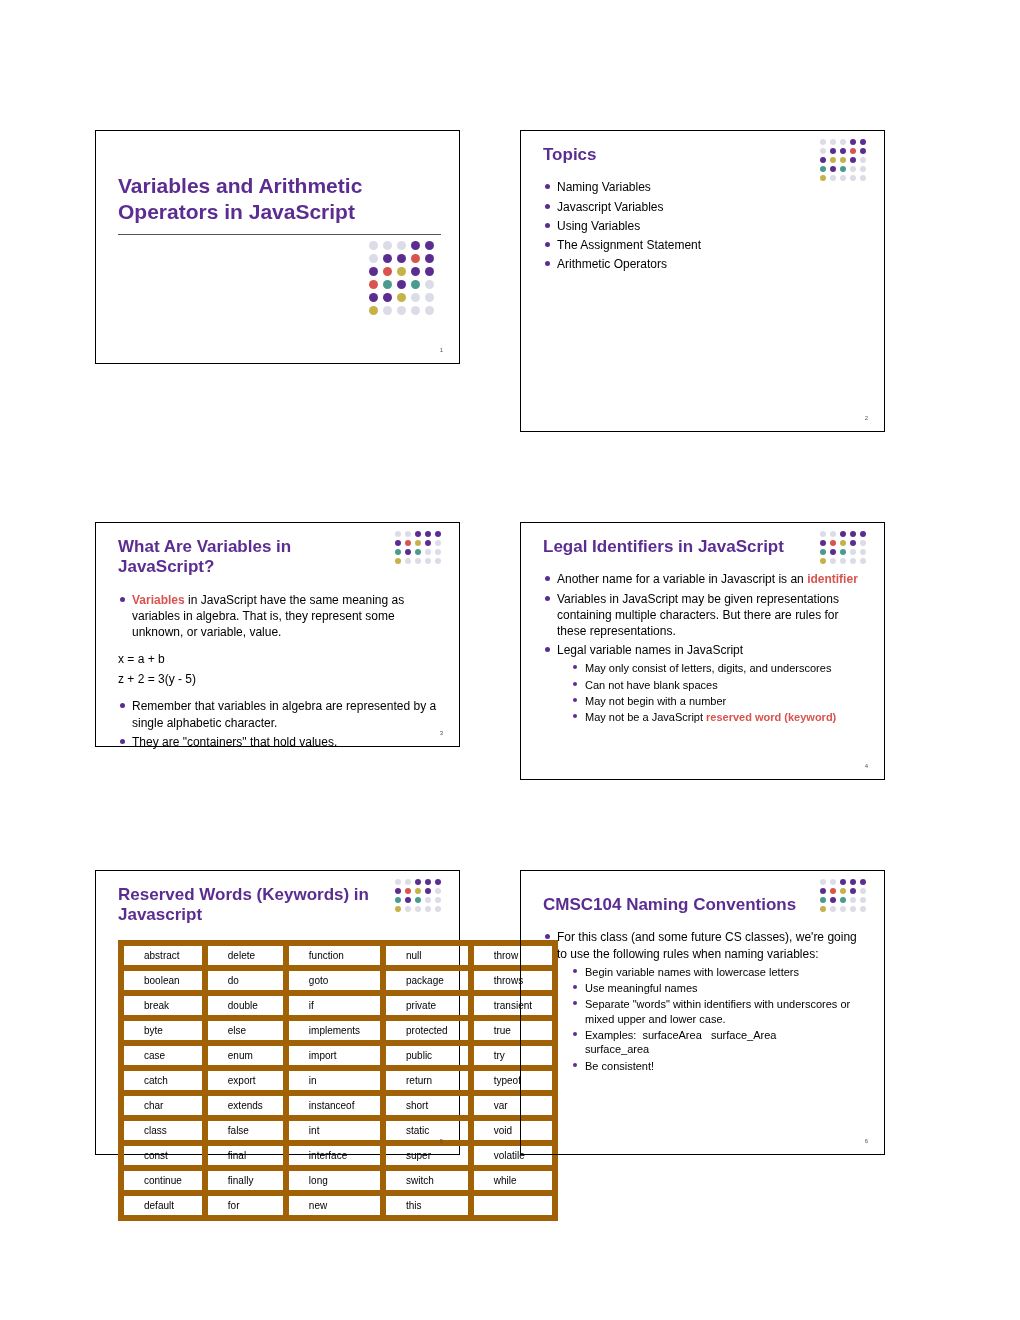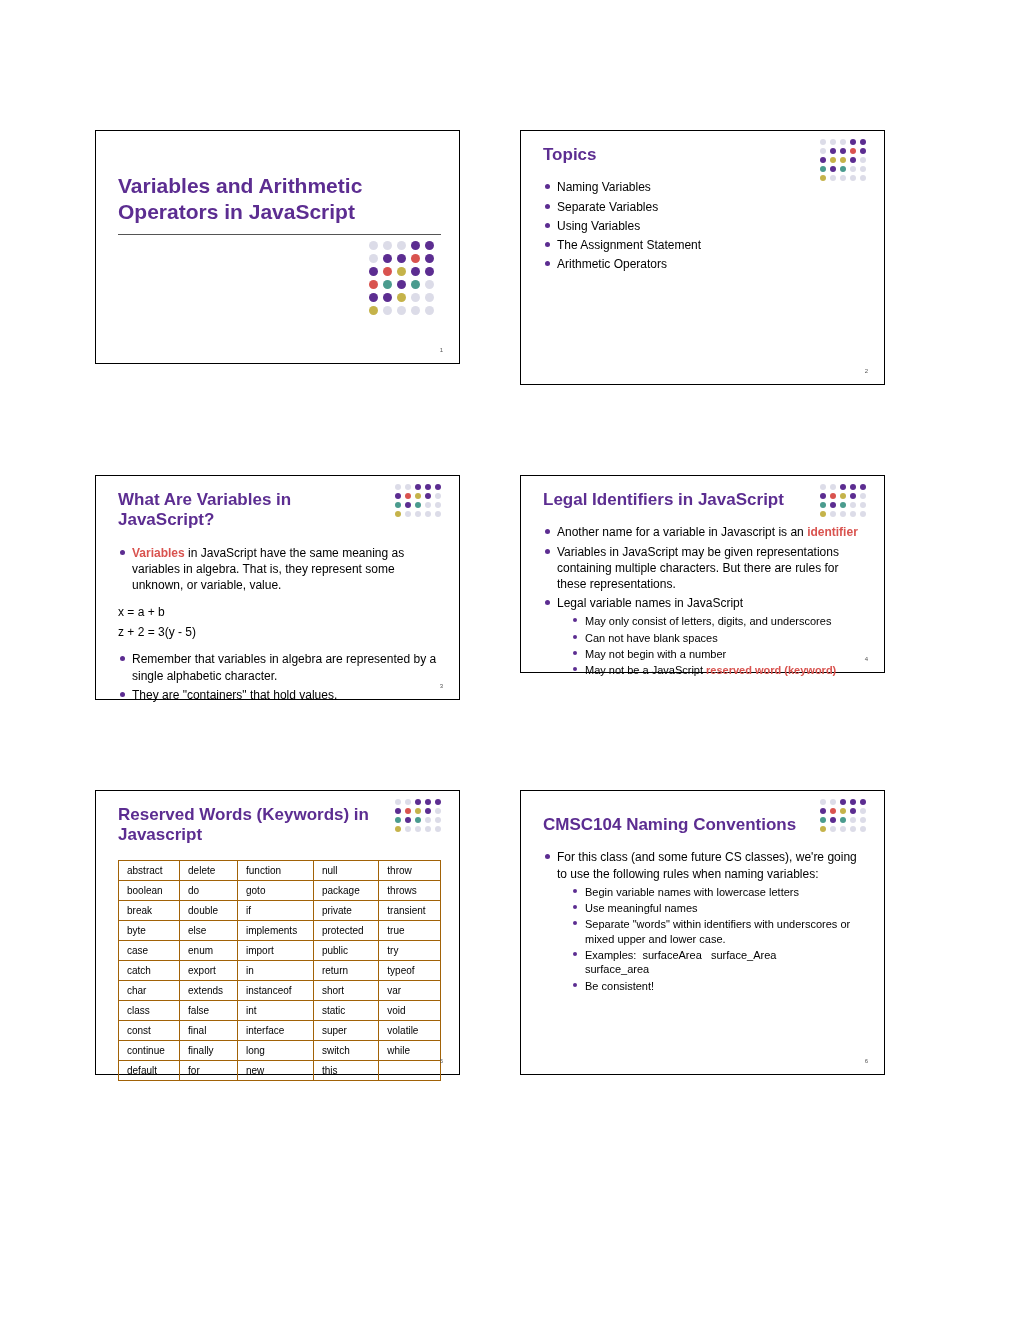--- a/index.html
+++ b/index.html
@@ -1,18 +1,18 @@
 <!DOCTYPE html>
 <html><head>
 <meta charset="utf-8">
 <style>
 body{margin:0;background:#fff;font-family:Arial,Helvetica,sans-serif;width:1020px}
 .page{width:1020px;padding:130px 60px 60px 95px;box-sizing:border-box}
 .row{display:flex;gap:60px;margin-bottom:90px}
-.slide{width:365px;height:255px;border:1.5px solid #000;position:relative;padding:14px 18px 14px 22px;box-sizing:border-box;font-size:12px;color:#000}
+.slide{width:365px;height:302px;border:1.5px solid #000;position:relative;padding:14px 18px 14px 22px;box-sizing:border-box;font-size:12px;color:#000}
 .slide1{height:234px}
 .slide5,.slide6{height:285px}
 .title-block{border-bottom:1.5px solid #555}
 .slide h1{color:#5c2d91;font-size:21px;font-weight:bold;margin:28px 0 8px 0;line-height:1.25;font-family:Arial,sans-serif}
 .slide h2{color:#5c2d91;font-size:17px;font-weight:bold;margin:0 0 14px 0;line-height:1.2}
 .red{color:#d9534f;font-weight:bold}
 .pagenum{position:absolute;right:16px;bottom:10px;font-size:6px;color:#555}
 .dots{position:absolute;top:8px;right:14px;width:50px}
 .dots-big{position:absolute;top:110px;right:20px;width:70px}
 .dotgrid{display:grid;grid-template-columns:repeat(5,7px);gap:3px}
@@ -21,21 +21,21 @@
 .db{width:9px;height:9px;border-radius:50%}
 .c1{background:#5c2d91}.c2{background:#d9534f}.c3{background:#4a9b8e}.c4{background:#c5b34a}.c5{background:#dcdce8}
 ul.b1{list-style:none;padding:0;margin:6px 0}
 ul.b1>li{position:relative;padding-left:14px;margin:3px 0;line-height:1.35}
 ul.b1>li:before{content:"";position:absolute;left:2px;top:5px;width:5px;height:5px;border-radius:50%;background:#5c2d91}
 ul.b2{list-style:none;padding:0;margin:3px 0 3px 16px}
 ul.b2>li{position:relative;padding-left:12px;margin:2px 0;line-height:1.3;font-size:11px}
 ul.b2>li:before{content:"";position:absolute;left:0;top:4px;width:4px;height:4px;border-radius:50%;background:#5c2d91}
 .center{text-align:left;margin:12px 0}
 .kw-table{width:100%;border-collapse:collapse;font-size:10px;margin-top:4px}
-.kw-table td{border:1px solid #a16207;padding:2px 8px;height:15px}
+.kw-table td{border:6px solid #a16207;padding:2px 20px;height:15px}
 .hdr-wrap{position:relative;padding-right:58px}
 </style>
 </head>
 <body>
 
 <div class="page">
 
 <div class="row">
 
 <div class="slide slide1">
@@ -107,21 +107,21 @@
             <span class="d c5"></span>
 <span class="d c4"></span>
             <span class="d c5"></span>
             <span class="d c5"></span>
             <span class="d c5"></span>
             <span class="d c5"></span>
 </div>
         </div>
 <ul class="b1">
 <li>Naming Variables</li>
-<li>Separate Variables</li>
+<li>Javascript Variables</li>
 <li>Using Variables</li>
 <li>The Assignment Statement</li>
 <li>Arithmetic Operators</li>
 </ul>
 <span class="pagenum">2</span>
 </div>
 </div>
 
 <div class="row">
 
@@ -158,21 +158,21 @@
 </ul>
 <div class="center">x = a + b</div>
 <div class="center" style="margin-top:-6px">z + 2 = 3(y - 5)</div>
 <ul class="b1">
 <li>Remember that variables in algebra are represented by a single alphabetic character.</li>
 <li>They are "containers" that hold values.</li>
 </ul>
 <span class="pagenum">3</span>
 </div>
 
-<div class="slide" style="height:198px">
+<div class="slide" style="height:258px">
 <div class="hdr-wrap">
           <h2>Legal Identifiers in JavaScript</h2>
         </div>
 <div class="dots">
           <div class="dotgrid">
 <span class="d c5"></span>
             <span class="d c5"></span>
             <span class="d c1"></span>
             <span class="d c1"></span>
             <span class="d c1"></span>

